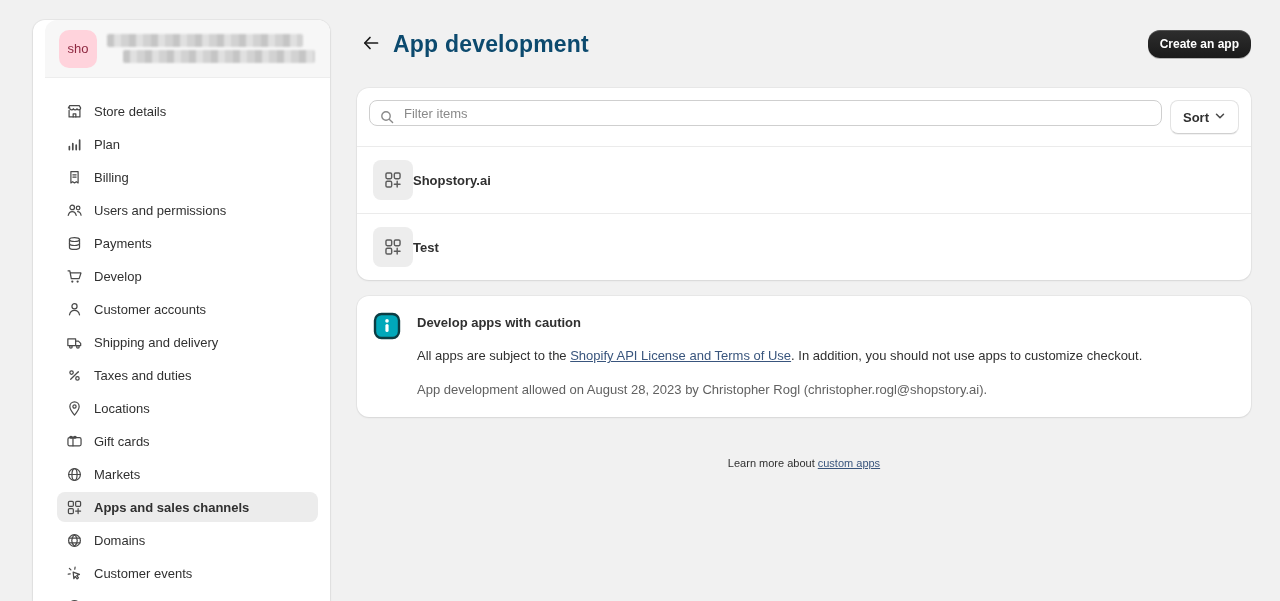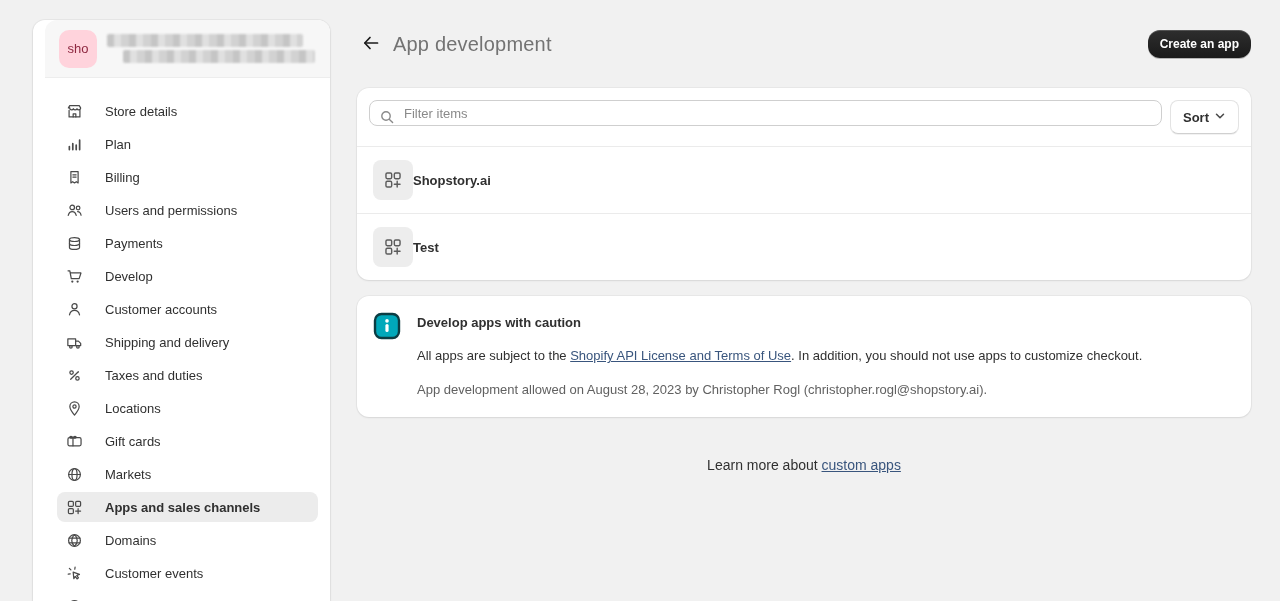--- a/index.html
+++ b/index.html
@@ -35,36 +35,36 @@
   .redact { display:flex; flex-direction:column; gap:3px; }
   .redact-line {
     height:13px; border-radius:2px; filter:blur(1.3px); opacity:.85;
     background:repeating-linear-gradient(90deg,#bdbdbd 0 7px,#dcdcdc 7px 14px,#cccccc 14px 22px);
   }
   .redact-line.r1 { width:196px; }
   .redact-line.r2 { width:192px; margin-left:16px; }
 
   .nav { padding:18px 12px 0; }
   .nav-item {
-    display:flex; align-items:center; gap:21px;
+    display:flex; align-items:center; gap:10px;
     height:30px; padding:0 8px; margin-bottom:3px; border-radius:10px;
     font-size:13px; color:#303030; cursor:pointer; white-space:nowrap;
   }
   .nav-item.selected { background:#ececec; font-weight:600;border-radius:8px; }
   .nav-item .icon { width:19px; height:19px; flex:0 0 auto; display:flex; }
   .nav-item .icon svg { width:19px; height:19px; display:block; }
 
   
   .main { position:absolute; left:331px; right:0; top:0; bottom:0; }
   .main-header { display:flex; align-items:center; height:88px; padding:0 29px 0 26px; }
   .back-btn {
     width:28px; height:28px; border:none; background:transparent; border-radius:8px;
     display:flex; align-items:center; justify-content:center; cursor:pointer; padding:0;
   }
-  .page-title { font-size:20px; font-weight:400; margin:0 0 0 8px; color:#737373; letter-spacing:.2px; }
+  .page-title { font-size:23px; font-weight:700; margin:0 0 0 8px; color:#0c4a6e; letter-spacing:.2px; }
   .create-btn {
     margin-left:auto; height:28px; padding:0 12px;
     background:linear-gradient(180deg,#2e2e2e,#1a1a1a); color:#ffffff;
     border:none; border-radius:12px; font-size:12px; font-weight:600;
     font-family:inherit; cursor:pointer;
     box-shadow:0 1px 0 rgba(0,0,0,.25), inset 0 1px 0 rgba(255,255,255,.18);
   }
 
   .content { margin:0 29px 0 26px; }
   .card {
@@ -102,21 +102,21 @@
   
   .banner-card { display:flex; gap:16px; padding:16px; }
   .info-icon { flex:0 0 auto; }
   .banner-body { padding-top:3px; }
   .banner-title { margin:0 0 17px; font-size:13px; font-weight:700; color:#303030; }
   .banner-body p { margin:0 0 17px; font-size:13px; line-height:17px; color:#303030; }
   .banner-body p.muted { margin-bottom:3px; color:#616161; }
 
   .link { color:#39557d; text-decoration:underline; cursor:pointer; }
 
-  .footer-note { margin-top:40px; text-align:center; font-size:14px; color:#303030; }
+  .footer-note { margin-top:40px; text-align:center; font-size:11px; color:#303030; }
 </style>
 </head>
 <body>
 
 <div class="page">
 
   <aside class="sidebar">
     <div class="store-header">
       <div class="avatar">sho</div>
       <div class="redact">

